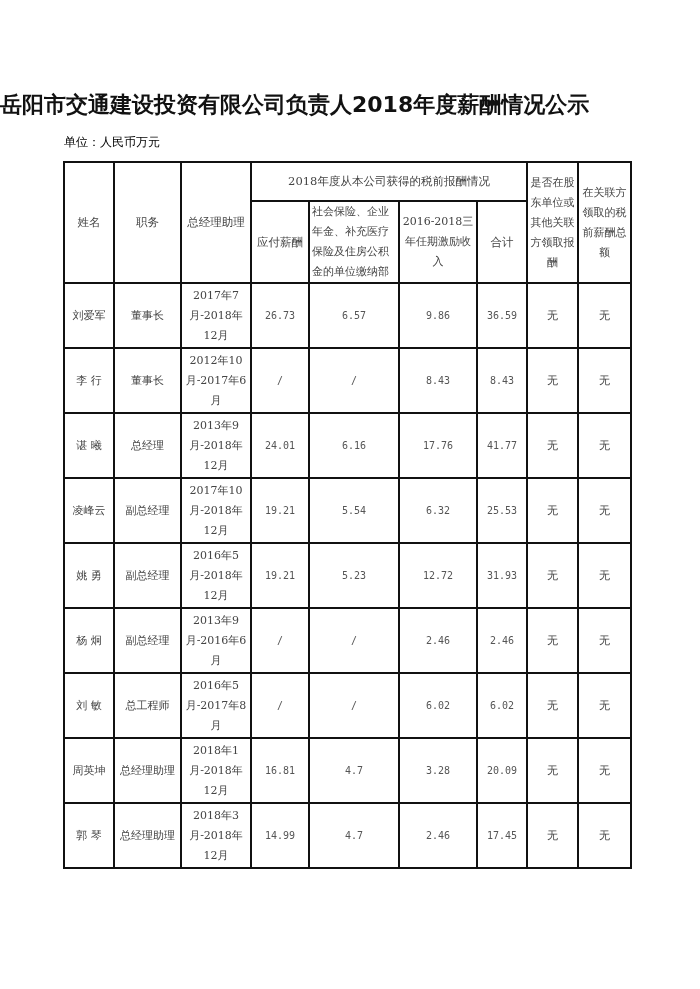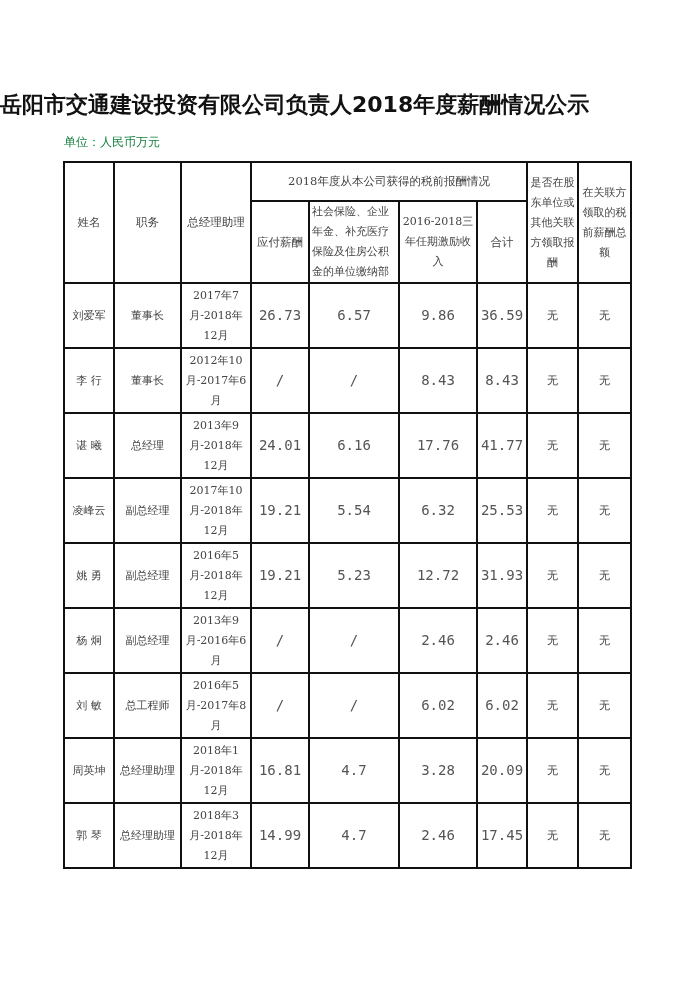--- a/index.html
+++ b/index.html
@@ -1,28 +1,28 @@
 <!DOCTYPE html>
 <html><head>
 <meta charset="utf-8">
 <style>
   html, body { margin:0; padding:0; background:#ffffff; }
   body { width:700px; height:989px; position:relative; overflow:hidden;
          font-family: "DejaVu Serif", "Liberation Serif", serif; color:#222; }
   .title { position:absolute; left:0; width:700px; top:90px; 
            font-family: "DejaVu Sans", "Liberation Sans", sans-serif;
            font-size:22px; font-weight:bold; color:#111; letter-spacing:0px; }
-  .unit { position:absolute; left:64px; top:134px; font-size:12px; color:#15803d; }
+  .unit { position:absolute; left:64px; top:134px; font-size:12px; color:#000000; }
   table.grid { position:absolute; left:63px; top:161px; border-collapse:collapse;
                table-layout:fixed; }
   table.grid td { border:2px solid #111; text-align:center; vertical-align:middle;
                   padding:0 2px; font-size:11px; color:#444; line-height:13px; overflow:hidden; }
   table.grid td.hdr { color:#444; font-size:11.5px; line-height:13px;margin-left:31px; }
   table.grid td.small { font-size:11px; line-height:20px; }
-  .num { font-family: "DejaVu Sans Mono", "Liberation Mono", monospace; font-size:14px; color:#555; }
+  .num { font-family: "DejaVu Sans Mono", "Liberation Mono", monospace; font-size:10px; color:#555; }
 </style>
 </head>
 <body>
 
 <div class="title">岳阳市交通建设投资有限公司负责人2018年度薪酬情况公示</div>
 <div class="unit">单位：人民币万元</div>
 
 <table class="grid">
   <colgroup>
     <col style="width:50px">

